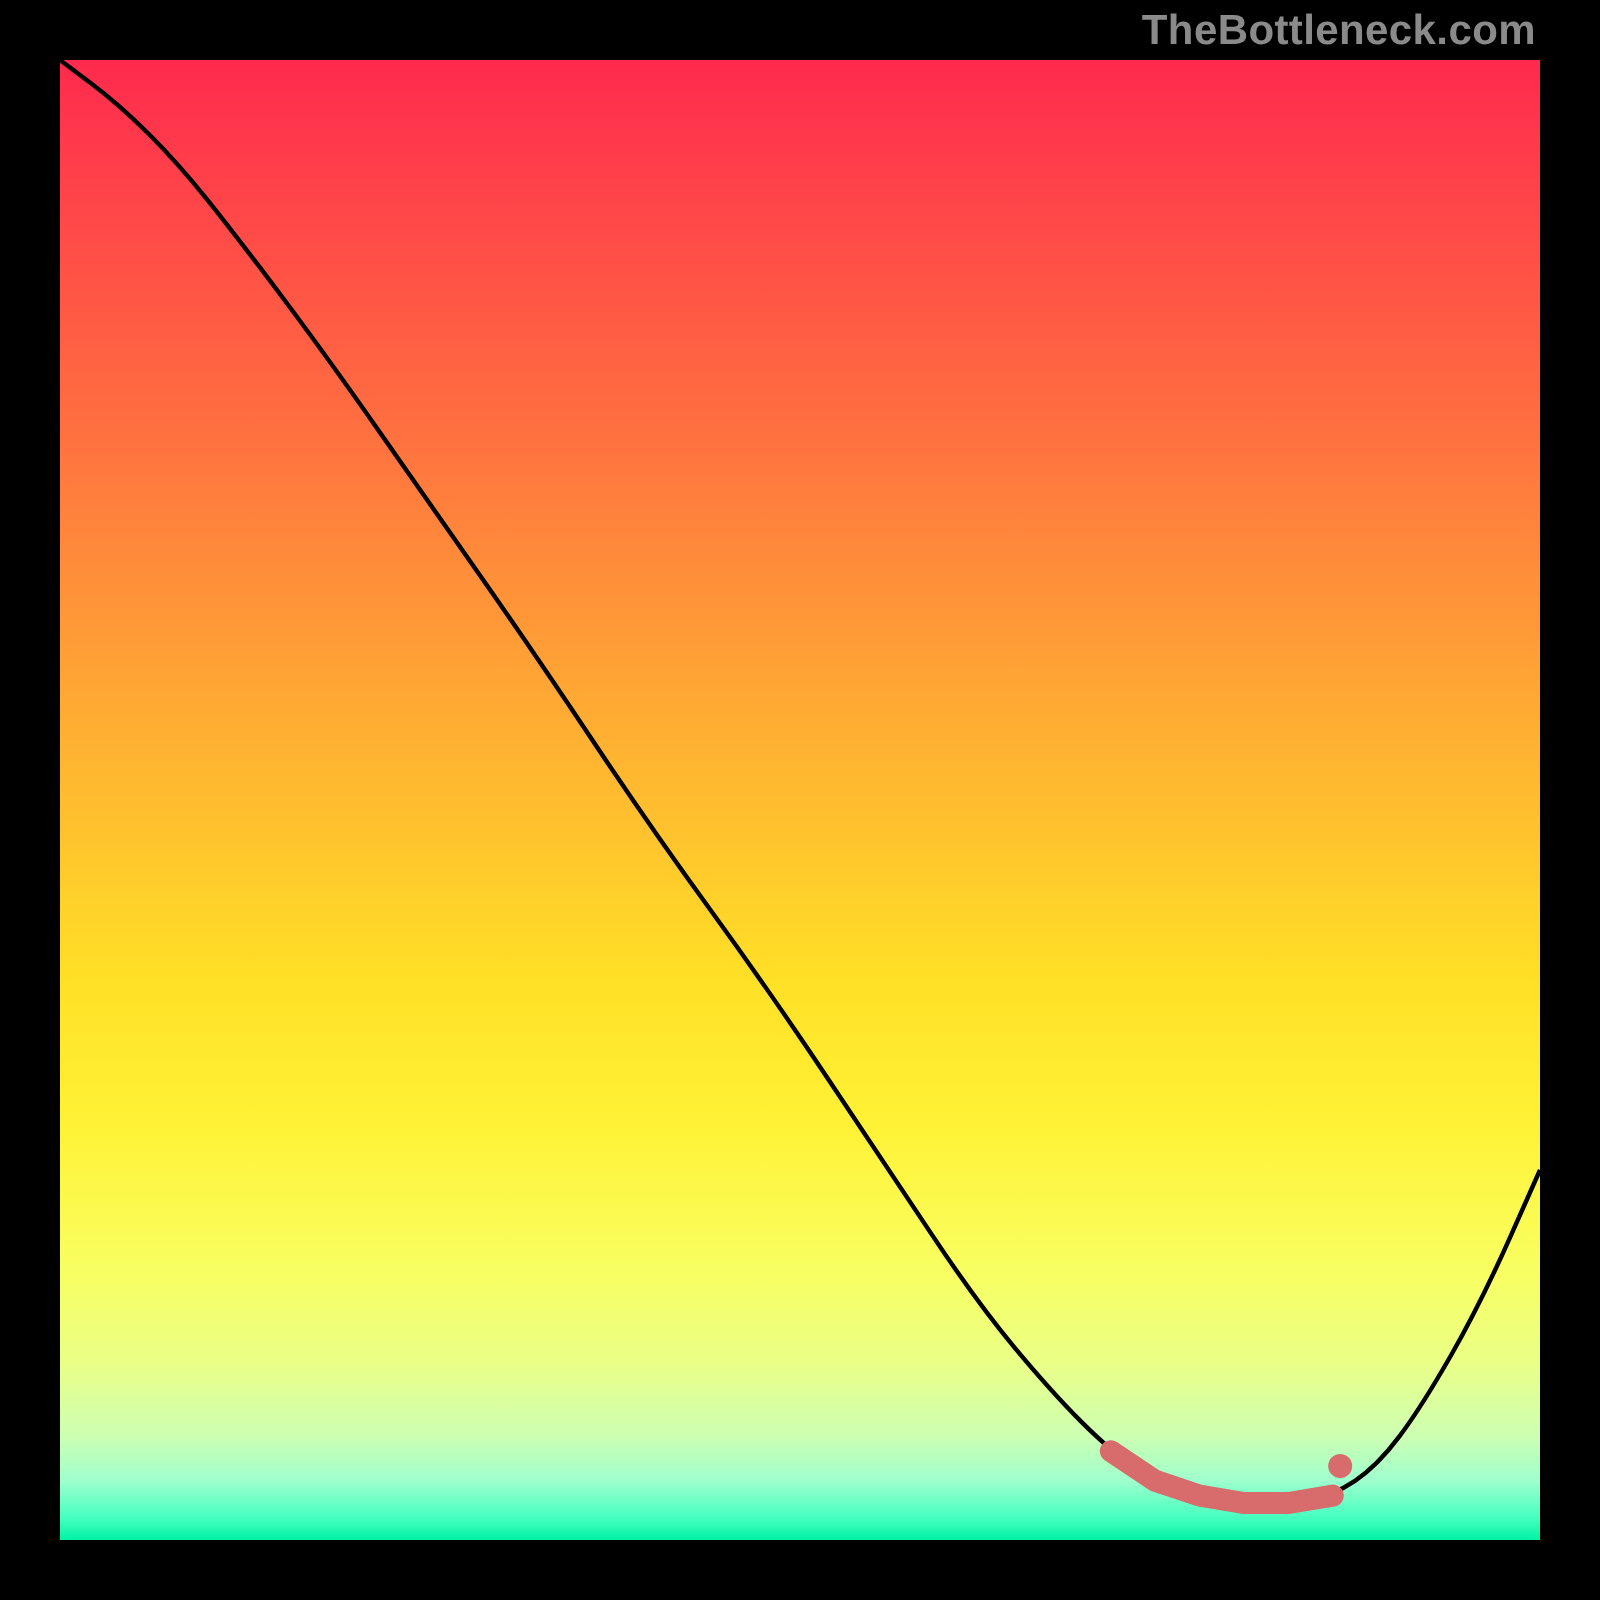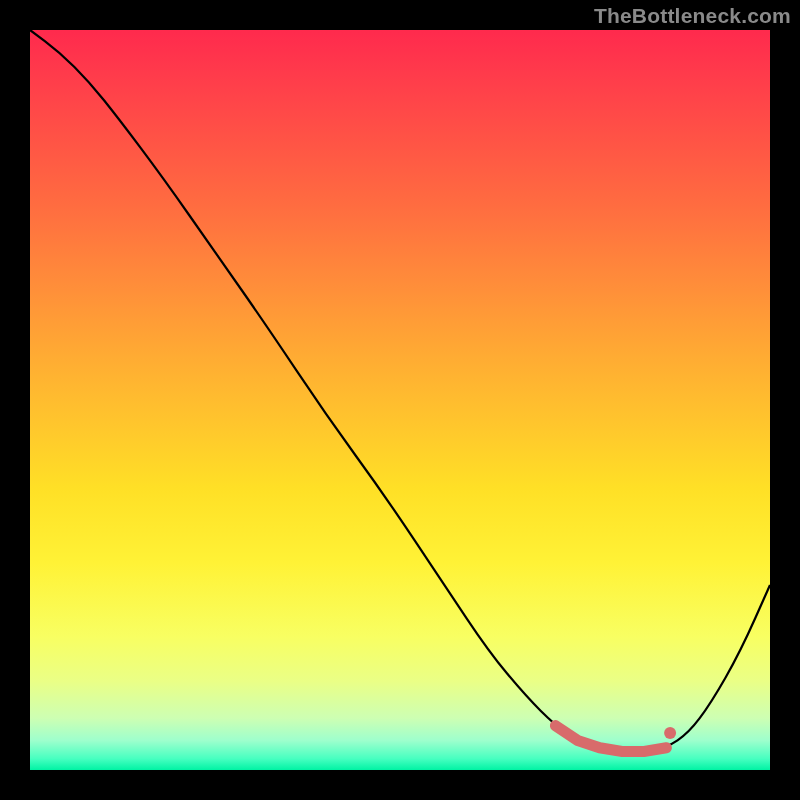--- a/index.html
+++ b/index.html
@@ -10,21 +10,20 @@
     background: #000;
     overflow: hidden;
   }
   .frame {
     position: absolute;
     left: 0;
     top: 0;
     width: 776px;
     height: 800px;
     background: #000;
-    padding-left: 23px;
   }
   .plot {
     position: absolute;
     left: 30px;
     top: 30px;
     width: 740px;
     height: 740px;
     overflow: hidden;
   }
   .gradient {

